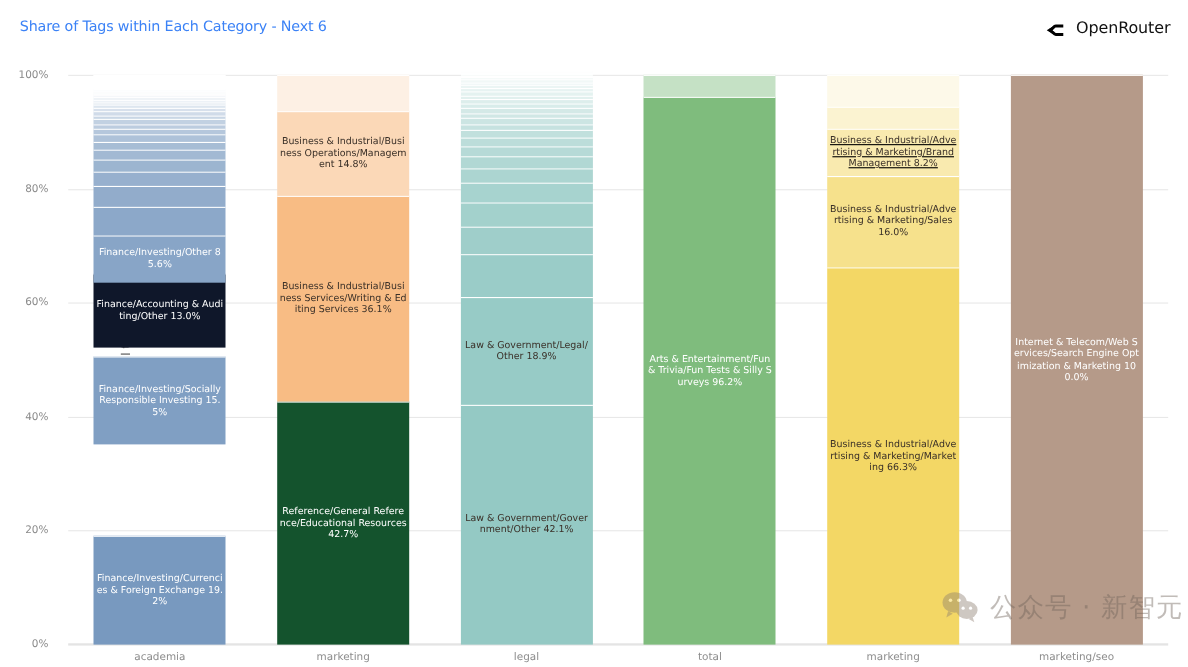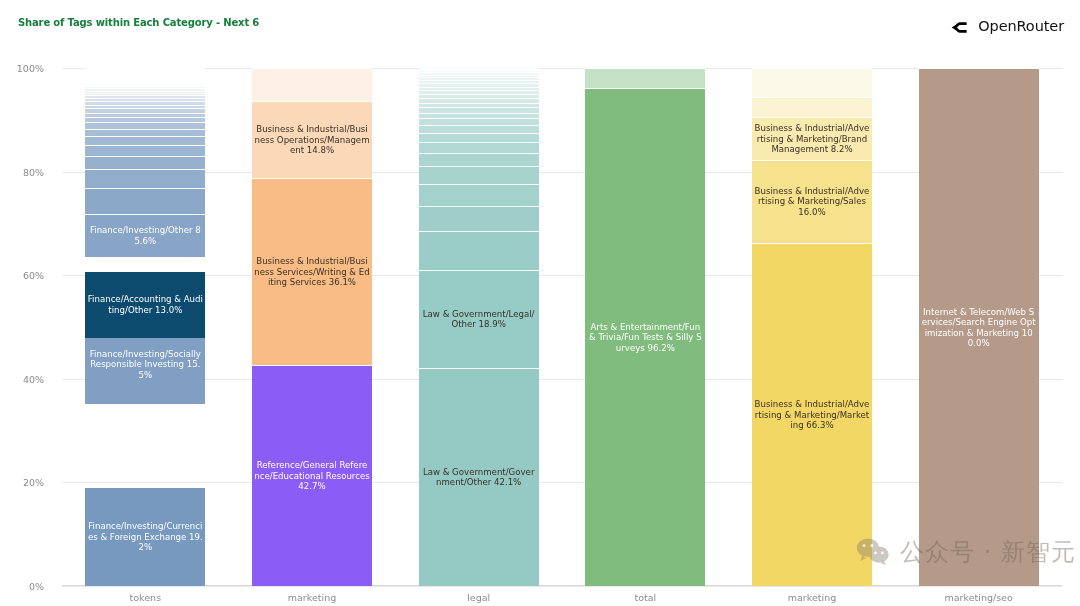--- a/index.html
+++ b/index.html
@@ -9,21 +9,21 @@
     background: #ffffff;
     font-family: "DejaVu Sans", sans-serif;
     overflow: hidden;
   }
   #root { position: relative; width: 1080px; height: 606px; background: #fff; }
 
   
   .header { position: absolute; left: 0; top: 0; width: 1080px; height: 58px; }
   .chart-title {
     position: absolute; left: 18px; top: 17px;
-    font-size: 10px; font-weight: bold; color: #15803d;
+    font-size: 13px; font-weight: normal; color: #3b82f6;
     letter-spacing: -0.15px; white-space: nowrap;
   }
   .brand {
     position: absolute; right: 16px; top: 18px;
     display: flex; gap: 9px;
   }
   .brand-mark { width: 19px; height: 19px; display: block; }
   .brand-name { font-size: 14.5px; color: #111; letter-spacing: -0.1px; }
 
   
@@ -110,21 +110,21 @@
     <div class="axis-base"></div>
     <div class="bars" id="bars-layer">
         <div class="bar-col" style="left: 23.3333px; width: 120px;">
           <div class="bar-stack">
             <div class="seg" title="Finance/Investing/Currencies &amp; Foreign Exchange 19.2%" style="height: 99.456px; bottom: 0px; background: rgb(120, 153, 191);">
               <div class="seg-label light">Finance/Investing/Currencies &amp; Foreign Exchange 19.2%</div>
             </div>
             <div class="seg" title="Finance/Investing/Socially Responsible Investing 15.5%" style="height: 80.29px; bottom: 181.818px; background: rgb(128, 159, 195);">
               <div class="seg-label light">Finance/Investing/Socially Responsible Investing 15.5%</div>
             </div>
-            <div class="seg" title="Finance/Accounting &amp; Auditing/Other 13.0%" style="height: 67.34px; bottom: 248px; background: #0c4a6e;">
+            <div class="seg" title="Finance/Accounting &amp; Auditing/Other 13.0%" style="height: 67.34px; bottom: 270px; background: #0f172a;">
               <div class="seg-label light">Finance/Accounting &amp; Auditing/Other 13.0%</div>
             </div>
             <div class="seg" title="Finance/Investing/Other 8.3%" style="height: 42.994px; bottom: 329.448px; background: rgb(136, 165, 199);">
               <div class="seg-label light">Finance/Investing/Other 85.6%</div>
             </div>
             <div class="seg" title="tag-7" style="height: 25.9px; bottom: 372.442px; background: rgb(140, 168, 201);"></div>
             <div class="seg" title="tag-8" style="height: 18.648px; bottom: 398.342px; background: rgb(146, 172, 203);"></div>
             <div class="seg" title="tag-9" style="height: 13.468px; bottom: 416.99px; background: rgb(151, 176, 206);"></div>
             <div class="seg" title="tag-10" style="height: 10.878px; bottom: 430.458px; background: rgb(156, 181, 208);"></div>
             <div class="seg" title="tag-11" style="height: 8.806px; bottom: 441.336px; background: rgb(162, 185, 211);"></div>
@@ -139,25 +139,25 @@
             <div class="seg" title="tag-20" style="height: 2.849px; bottom: 487.697px; background: rgb(221, 230, 239);"></div>
             <div class="seg" title="tag-21" style="height: 2.59px; bottom: 490.546px; background: rgb(228, 235, 242);"></div>
             <div class="seg" title="tag-22" style="height: 2.331px; bottom: 493.136px; background: rgb(233, 239, 245);"></div>
             <div class="seg" title="tag-23" style="height: 2.072px; bottom: 495.467px; background: rgb(239, 243, 247);"></div>
             <div class="seg" title="tag-24" style="height: 2.072px; bottom: 497.539px; background: rgb(243, 246, 249);"></div>
             <div class="seg" title="tag-25" style="height: 1.813px; bottom: 499.611px; background: rgb(247, 249, 251);"></div>
             <div class="seg" title="tag-26" style="height: 1.7094px; bottom: 501.424px; background: rgb(250, 251, 252);"></div>
             <div class="seg" title="tag-27" style="height: 1.554px; bottom: 503.133px; background: rgb(252, 253, 254);"></div>
             <div class="seg" title="tag-28" style="height: 13.468px; bottom: 504.687px; background: rgb(255, 255, 255);"></div>
           </div>
-          <div class="xtick">tokens</div>
+          <div class="xtick">academia</div>
         </div>
         <div class="bar-col" style="left: 190px; width: 120px;">
           <div class="bar-stack">
-            <div class="seg" title="Reference/General Reference/Educational Resources 42.7%" style="height: 221.186px; bottom: 0px; background: #8b5cf6;">
+            <div class="seg" title="Reference/General Reference/Educational Resources 42.7%" style="height: 221.186px; bottom: 0px; background: #14532d;">
               <div class="seg-label light">Reference/General Reference/Educational Resources 42.7%</div>
             </div>
             <div class="seg" title="Business &amp; Industrial/Business Services/Writing &amp; Editing Services 36.1%" style="height: 186.998px; bottom: 221.186px; background: rgb(248, 188, 132);">
               <div class="seg-label dark">Business &amp; Industrial/Business Services/Writing &amp; Editing Services 36.1%</div>
             </div>
             <div class="seg" title="Business &amp; Industrial/Business Operations/Management 14.8%" style="height: 76.664px; bottom: 408.184px; background: rgb(251, 216, 183);">
               <div class="seg-label dark">Business &amp; Industrial/Business Operations/Management 14.8%</div>
             </div>
             <div class="seg" title="tag-4" style="height: 33.152px; bottom: 484.848px; background: rgb(253, 240, 228);"></div>
           </div>
@@ -212,21 +212,21 @@
           <div class="xtick">total</div>
         </div>
         <div class="bar-col" style="left: 690px; width: 120px;">
           <div class="bar-stack">
             <div class="seg" title="Business &amp; Industrial/Advertising &amp; Marketing/Marketing 66.3%" style="height: 343.434px; bottom: 0px; background: rgb(243, 215, 101);">
               <div class="seg-label dark">Business &amp; Industrial/Advertising &amp; Marketing/Marketing 66.3%</div>
             </div>
             <div class="seg" title="Business &amp; Industrial/Advertising &amp; Marketing/Sales 16.0%" style="height: 82.88px; bottom: 343.434px; background: rgb(246, 225, 140);">
               <div class="seg-label dark">Business &amp; Industrial/Advertising &amp; Marketing/Sales 16.0%</div>
             </div>
-            <div class="seg" title="Business &amp; Industrial/Advertising &amp; Marketing/Brand Management 8.2%" style="height: 42.476px; bottom: 426.314px; background: rgb(249, 234, 175);">
+            <div class="seg" title="Business &amp; Industrial/Advertising &amp; Marketing/Brand Management 8.2%" style="height: 42.476px; bottom: 426.314px; background: rgb(249, 234, 175); text-decoration: underline;">
               <div class="seg-label dark">Business &amp; Industrial/Advertising &amp; Marketing/Brand Management 8.2%</div>
             </div>
             <div class="seg" title="tag-4" style="height: 20.72px; bottom: 468.79px; background: rgb(251, 243, 209);"></div>
             <div class="seg" title="tag-5" style="height: 28.49px; bottom: 489.51px; background: rgb(253, 249, 233);"></div>
           </div>
           <div class="xtick">marketing</div>
         </div>
         <div class="bar-col" style="left: 856.667px; width: 120px;">
           <div class="bar-stack">
             <div class="seg" title="Internet &amp; Telecom/Web Services/Search Engine Optimization &amp; Marketing 100.0%" style="height: 518px; bottom: 0px; background: rgb(181, 154, 137);">

